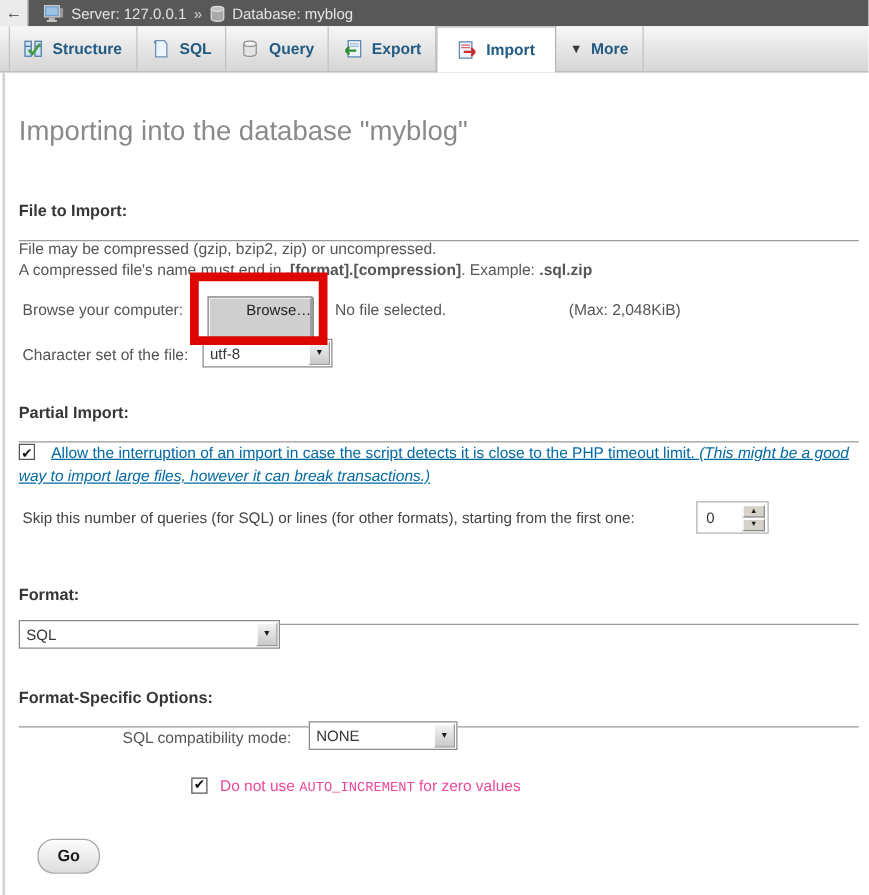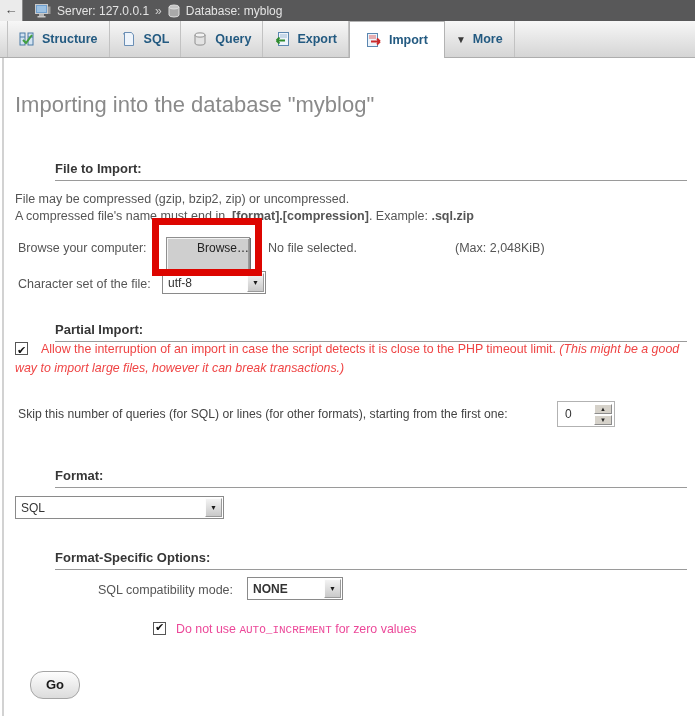--- a/index.html
+++ b/index.html
@@ -38,21 +38,21 @@
     margin-bottom:-1px; z-index:2; padding:2px 16px;
   }
   .tab .ticon { width:16px; height:16px; display:inline-block; }
   .chev { color:#3a3a3a; font-size:10px; }
   
   .leftframe { position:absolute; left:2px; top:58px; width:2px; height:658px; background:#d2d2d2; }
   
   .page-title { position:absolute; left:15px; top:92px; font-size:22px; color:#8a8a8a; }
   .sec-head {
     position:absolute; left:15px; right:8px; font-size:13px; font-weight:bold;
-    color:#363636; padding-bottom:4px; border-bottom:1px solid #9a9a9a;margin-left:40px;
+    color:#363636; padding-bottom:16px; border-bottom:1px solid #9a9a9a;
   }
   .body-txt { font-size:12.5px; color:#555; }
   .para { position:absolute; left:15px; top:191px; line-height:16.5px; }
   
   .browse-btn {
     position:absolute; left:166px; top:237px; width:84px; height:39px;
     background:#cfcfcf; border:1px solid #8f8f8f;
     box-shadow: inset 1px 1px 0 #f4f4f4, inset -1px -1px 0 #9c9c9c, 1px 1px 0 #6e6e6e;
     font-size:12px; color:#222; text-align:right; line-height:21px; cursor:pointer;
   }
@@ -217,21 +217,21 @@
 
   <div class="abs body-txt" style="left:18px; top:277px;">Character set of the file:</div>
 
   <div class="winselect" style="left:162px; top:271px; width:104px;">
     <span class="val">utf-8</span>
     <span class="arrow">▼</span>
   </div>
 
   <div class="sec-head" style="top:322px;">Partial Import:</div>
 
-  <div class="abs" style="left:15px; right:8px; top:340px; line-height:19px; font-size:12.4px; color:#ef4444;">
+  <div class="abs" style="left:15px; right:8px; top:353px; line-height:19px; font-size:12.4px; color:#0369a1;text-decoration:underline;">
     <span class="wincheck" style="margin-right:13px;"></span><span>Allow the interruption of an import in case the script detects it is close to the PHP timeout limit. </span><i>(This might be a good way to import large files, however it can break transactions.)</i>
   </div>
 
   <div class="abs" style="left:18px; top:407px; font-size:12.2px; color:#444;">Skip this number of queries (for SQL) or lines (for other formats), starting from the first one:</div>
 
   <div class="spinner">
     <span class="num">0</span>
     <span class="btns">
       <span class="sbtn">▲</span>
       <span class="sbtn">▼</span>
@@ -242,21 +242,21 @@
 
   <div class="winselect" style="left:15px; top:496px; width:209px;">
     <span class="val">SQL</span>
     <span class="arrow">▼</span>
   </div>
 
   <div class="sec-head" style="top:550px;">Format-Specific Options:</div>
 
   <div class="abs body-txt" style="left:98px; top:583px;">SQL compatibility mode:</div>
 
-  <div class="winselect" style="left:247px; top:577px; width:96px;font-weight:bold;">
+  <div class="winselect" style="left:247px; top:577px; width:119px;">
     <span class="val">NONE</span>
     <span class="arrow">▼</span>
   </div>
 
   <div class="abs" style="left:110px; top:622px; font-size:12.4px; color:#ec4899;padding-left:43px;">
     <span class="wincheck" style="margin-right:10px;"></span><span>Do not use </span><span class="mono">AUTO_INCREMENT</span><span> for zero values</span>
   </div>
 
   <div class="go-btn">Go</div>
 

